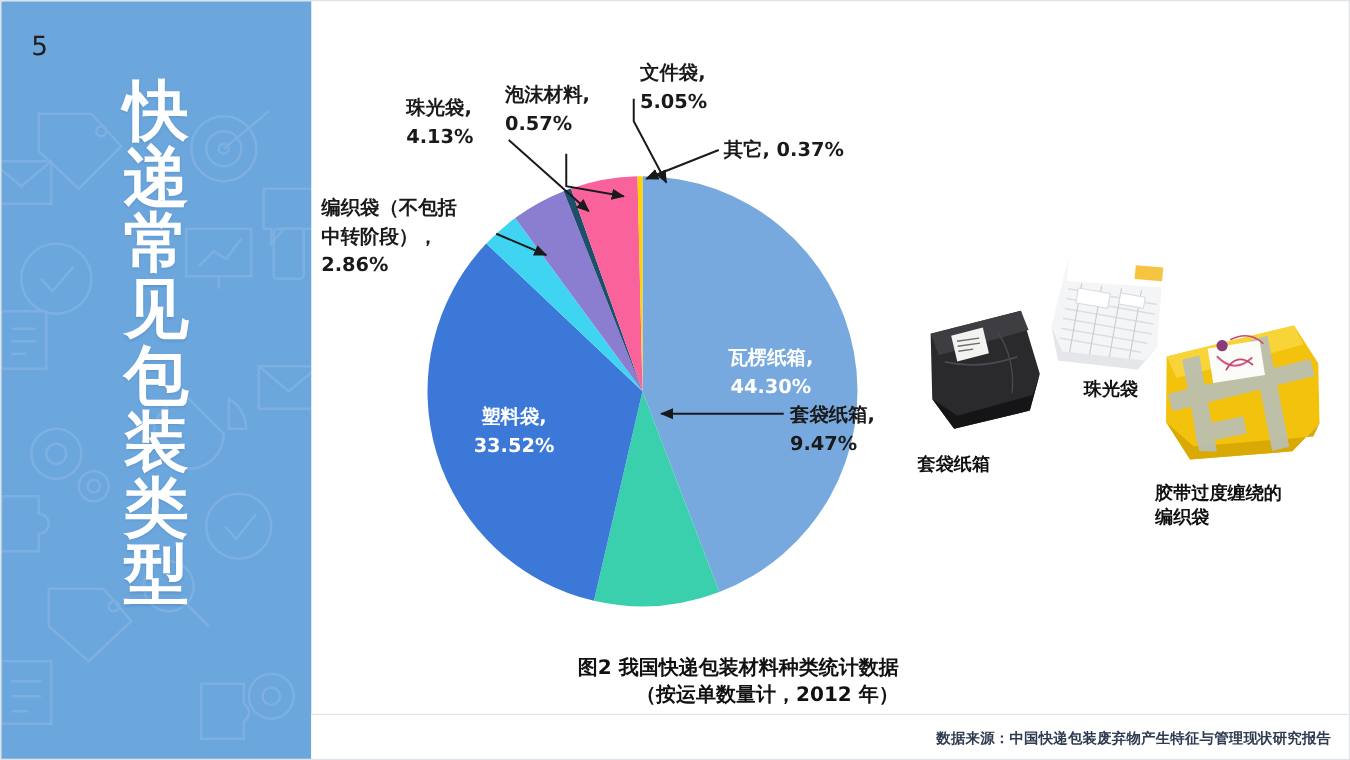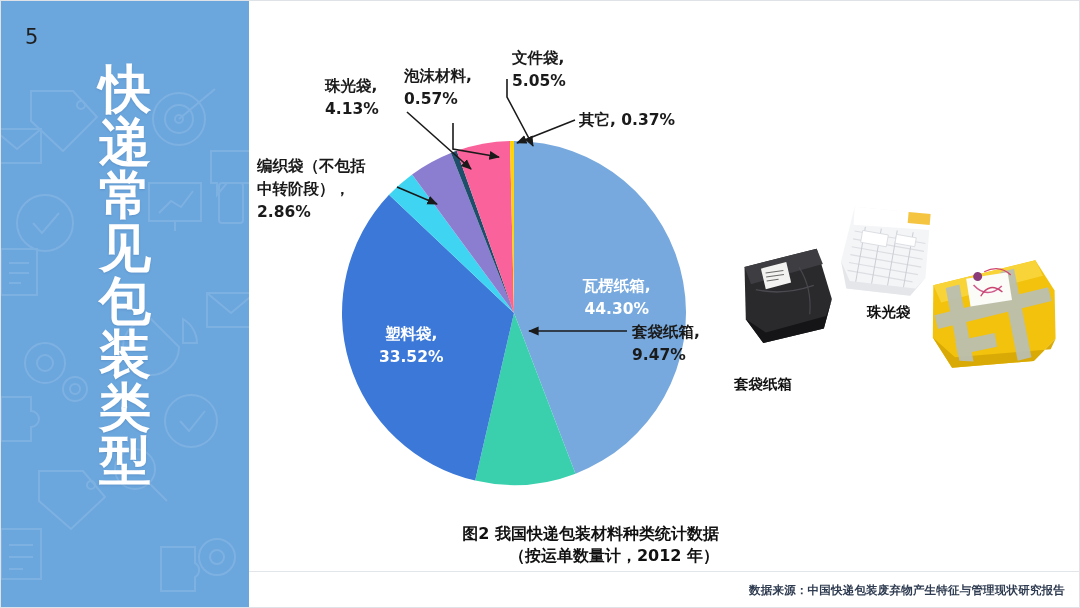--- a/index.html
+++ b/index.html
@@ -151,21 +151,21 @@
     height: 608px;
   }
   .photo-caption {
     position: absolute;
     font-size: 14.5px;
     font-weight: bold;
     color: #111111;
     line-height: 1.3;
     white-space: pre-line;
   }
-  #caption-taodai { left: 15px; top: 374px; }
+  #caption-taodai { left: 15px; top: 362px; }
   #caption-zhuguang { left: 119px; top: 302px; margin-left: 29px; }
   #caption-bianzhi { left: 205px; top: 385px; }
 
   .photo { position: absolute; }
 
   
   #footer-bar {
     position: absolute;
     left: 248px;
     bottom: 0;
@@ -358,19 +358,21 @@
         <rect x="52" y="22" width="42" height="28" fill="#fbfbf8" transform="rotate(-3 73 36)"></rect>
         <path d="M58 30 q12 16 28 4" stroke="#d05b8c" stroke-width="1.6" fill="none"></path>
         <path d="M64 42 q10 -14 22 -2" stroke="#c9446f" stroke-width="1.4" fill="none"></path>
         <circle cx="63" cy="22" r="4.5" fill="#8c3b7a"></circle>
         <path d="M70 18 q16 -6 26 6" stroke="#d0466f" stroke-width="1.2" fill="none"></path>
       </g>
     </svg>
 
     <div class="photo-caption" id="caption-taodai">套袋纸箱</div>
     <div class="photo-caption" id="caption-zhuguang">珠光袋</div>
+    <div class="photo-caption" id="caption-bianzhi">胶带过度缠绕的
+编织袋</div>
   </div>
 
   <div id="footer-bar">
     <div id="source-text">数据来源：中国快递包装废弃物产生特征与管理现状研究报告</div>
   </div>
 
 </div>
 
 </body></html>

